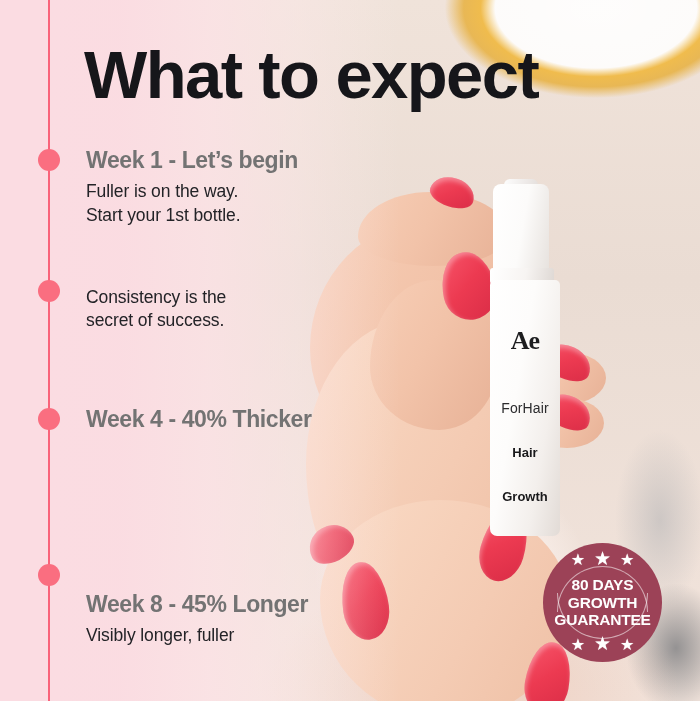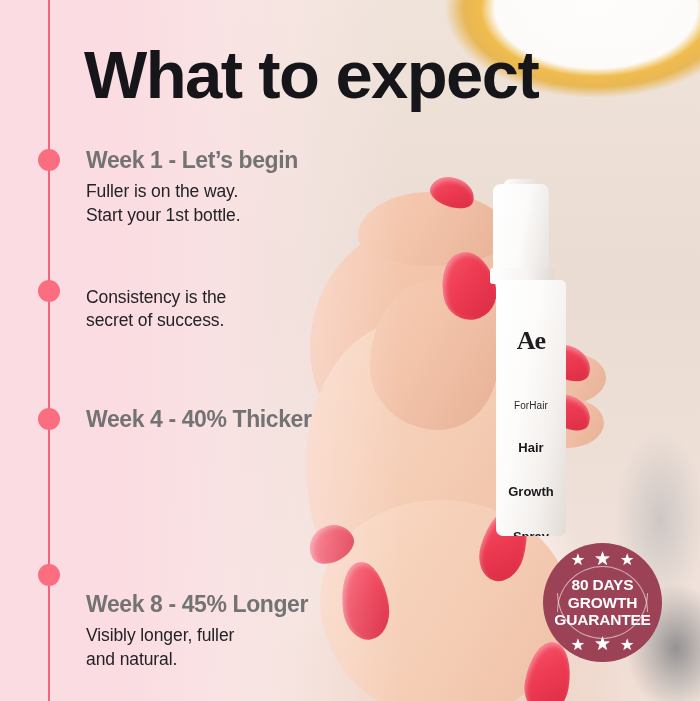--- a/index.html
+++ b/index.html
@@ -68,32 +68,32 @@
     position:absolute; left:20px; top:-5px; width:34px; height:16px;
     background:linear-gradient(100deg,#fdfdfd,#e4dedb);
     border-radius:6px 6px 2px 2px;
   }
   #bottle-collar {
     position:absolute; left:6px; top:84px; width:64px; height:16px;
     background:linear-gradient(100deg,#ffffff 0%,#f7f4f2 55%,#ded8d4 100%);
     border-radius:3px;
   }
   #bottle-body {
-    position:absolute; left:12px; top:96px; width:70px; height:256px;
+    position:absolute; left:6px; top:96px; width:70px; height:256px;
     background:linear-gradient(100deg,#ffffff 0%,#fdfcfb 40%,#f3efec 72%,#e2dbd6 100%);
     border-radius:5px 5px 7px 7px;
     overflow:hidden;
   }
   #bottle-label { position:absolute; left:0; right:0; top:0; bottom:0; padding:14px 0 0 0; text-align:center; }
   #logo-ae {
     font-family:"Liberation Serif", serif;
     font-size:26px; font-weight:700; color:#1d1d1f;
     letter-spacing:-1px; line-height:1; margin-top:34px;
   }
-  #label-forhair { font-size:10px; color:#2b2b2d; margin-top:46px; letter-spacing:.1px; }
+  #label-forhair { font-size:14px; color:#2b2b2d; margin-top:46px; letter-spacing:.1px; }
   .label-line { font-size:13px; font-weight:700; color:#19191b; line-height:1.18;margin-top:29px; }
   #label-vol { font-size:6.5px; color:#77757a; margin-top:28px; }
 
   
   #left-wash {
     position:absolute; left:0; top:0; width:400px; height:701px;
     background:linear-gradient(to right,
       #fbdce2 0%, #fbdce2 12%, rgba(251,220,226,.97) 30%,
       rgba(252,226,230,.82) 52%, rgba(253,232,234,.45) 74%,
       rgba(253,236,238,.12) 92%, rgba(253,238,240,0) 100%);
@@ -226,21 +226,20 @@
 </div>
 
 <div class="step" style="top:407px;">
   <div class="step-title">Week 4 - 40% Thicker</div>
 </div>
 
 <div class="step" style="top:592px;">
   <div class="step-title">Week 8 - 45% Longer</div>
   <div class="step-body">
     <div>Visibly longer, fuller</div>
-    <div>and natural.</div>
   </div>
 </div>
 
 <div id="guarantee-badge">
   <div id="badge-arc-top"></div>
   <div id="badge-arc-bottom"></div>
 
   <div class="badge-stars" id="badge-stars-top">
     <span class="star">★</span>
     <span class="star mid">★</span>

